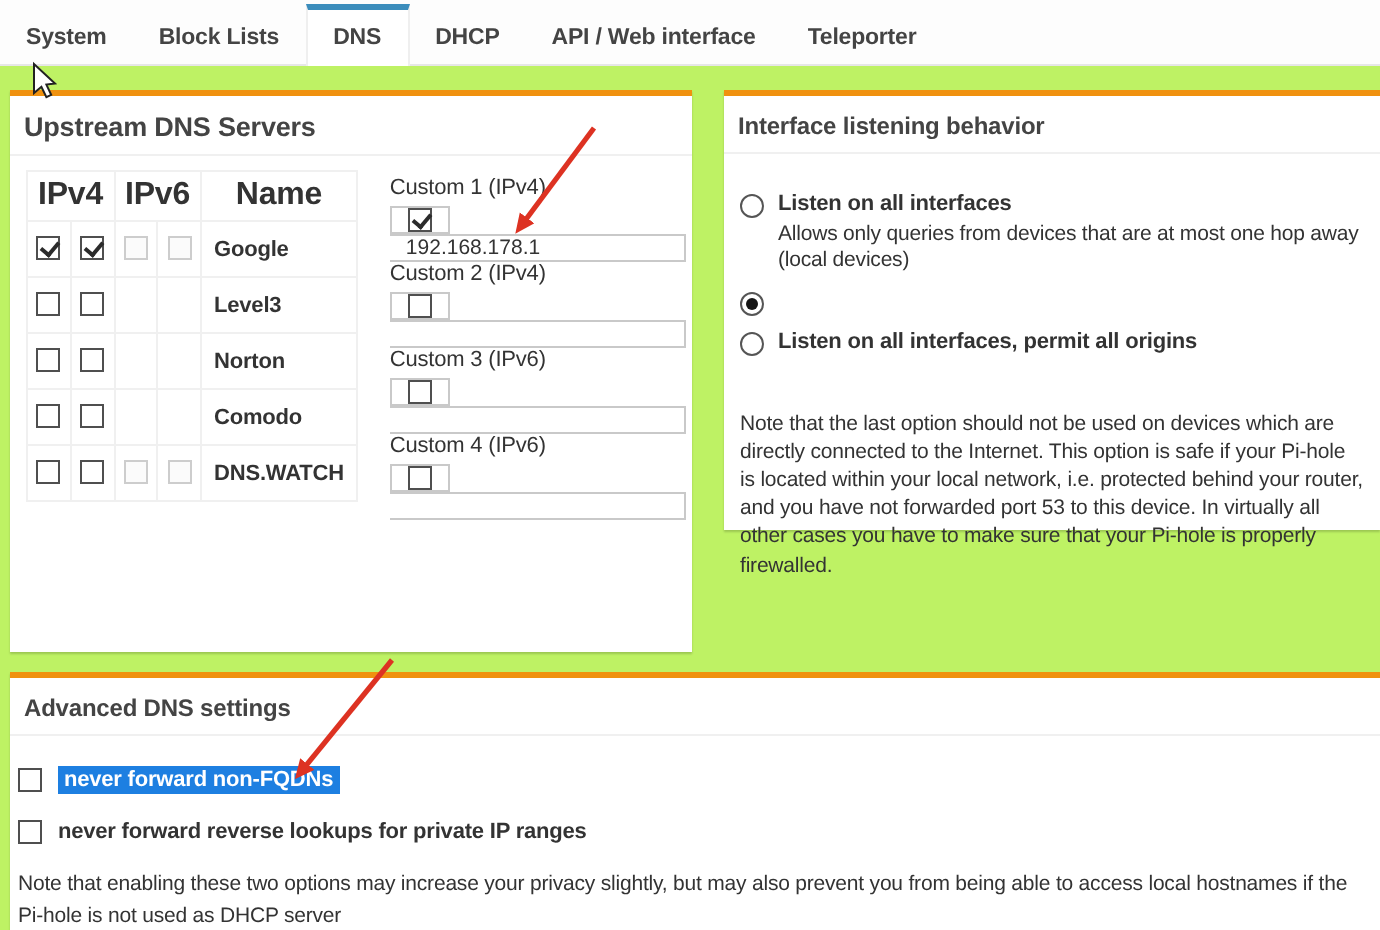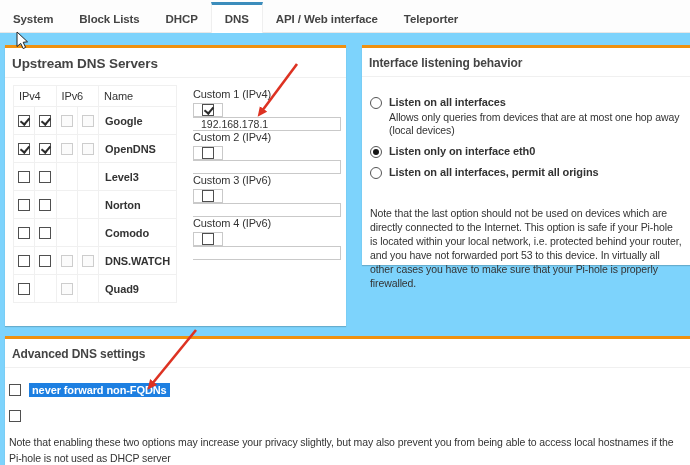--- a/index.html
+++ b/index.html
@@ -6,21 +6,21 @@
     --orange:#f0910f;
     --tabblue:#3c8dbc;
     --hl:#1d7fe1;
     --red:#dd3222;
     --border-light:#f0f0f0;
     --input-border:#c9c9c9;
   }
   *{box-sizing:border-box;margin:0;padding:0;}
   html,body{background:#fff;}
   .page{
-    position:relative;width:690px;height:465px;background:#7dd3fc;overflow:hidden;
+    position:relative;width:690px;height:465px;background:#bef264;overflow:hidden;
     font-family:"Liberation Sans",sans-serif;color:#333;letter-spacing:-0.1px;
   }
   
   .tabs{
     position:absolute;top:0;left:0;right:0;height:33px;
     display:flex;align-items:stretch;padding-top:2px;
     background:#fdfdfd;border-bottom:1px solid #e7e7e7;
   }
   .tab{
     display:flex;align-items:center;padding:0 13px;
@@ -46,21 +46,21 @@
     font-weight:bold;color:#444;
   }
   #box-upstream .box-header{font-size:13.5px;}
   #box-interface .box-header,#box-advanced .box-header{font-size:12px;}
   .box-body{padding:7px;}
   
   .upstream-body{display:flex;align-items:flex-start;padding:7px 5px;}
   table.dns-table{border-collapse:collapse;margin-left:3px;}
   .dns-table th,.dns-table td{border:1px solid var(--border-light);}
   .dns-table th{
-    font-size:11px;font-weight:normal;text-align:left;
+    font-size:16px;font-weight:bold;text-align:center;
     padding:3px 5px;height:21px;color:#333;
   }
   .dns-table td.c{width:22px;height:28px;text-align:center;vertical-align:middle;}
   .dns-table td.n{
     font-size:11px;font-weight:bold;padding:0 6px;min-width:66px;
     color:#333;white-space:nowrap;
   }
   
   .cb{
     display:inline-block;width:12px;height:12px;border:1px solid #4f4f4f;
@@ -111,22 +111,22 @@
   .overlay{position:absolute;left:0;top:0;width:690px;height:465px;pointer-events:none;z-index:50;}
 </style>
 </head>
 <body>
 
 <div class="page">
 
   <div class="tabs">
     <div class="tab" data-active="false">System</div>
     <div class="tab" data-active="false">Block Lists</div>
+    <div class="tab" data-active="true">DNS</div>
     <div class="tab" data-active="false">DHCP</div>
-    <div class="tab" data-active="true">DNS</div>
     <div class="tab" data-active="false">API / Web interface</div>
     <div class="tab" data-active="false">Teleporter</div>
   </div>
 
   <div class="box" id="box-upstream">
     <div class="box-header">Upstream DNS Servers</div>
     <div class="box-body upstream-body">
       <table class="dns-table">
         <thead>
           <tr>
@@ -137,27 +137,20 @@
         </thead>
         <tbody>
           <tr>
             <td class="c"><span class="cb" data-state="checked"></span></td>
             <td class="c"><span class="cb" data-state="checked"></span></td>
             <td class="c"><span class="cb" data-state="disabled"></span></td>
             <td class="c"><span class="cb" data-state="disabled"></span></td>
             <td class="n">Google</td>
           </tr>
           <tr>
-            <td class="c"><span class="cb" data-state="checked"></span></td>
-            <td class="c"><span class="cb" data-state="checked"></span></td>
-            <td class="c"><span class="cb" data-state="disabled"></span></td>
-            <td class="c"><span class="cb" data-state="disabled"></span></td>
-            <td class="n">OpenDNS</td>
-          </tr>
-          <tr>
             <td class="c"><span class="cb" data-state="unchecked"></span></td>
             <td class="c"><span class="cb" data-state="unchecked"></span></td>
             <td class="c"><span class="cb" data-state="none"></span></td>
             <td class="c"><span class="cb" data-state="none"></span></td>
             <td class="n">Level3</td>
           </tr>
           <tr>
             <td class="c"><span class="cb" data-state="unchecked"></span></td>
             <td class="c"><span class="cb" data-state="unchecked"></span></td>
             <td class="c"><span class="cb" data-state="none"></span></td>
@@ -170,27 +163,20 @@
             <td class="c"><span class="cb" data-state="none"></span></td>
             <td class="c"><span class="cb" data-state="none"></span></td>
             <td class="n">Comodo</td>
           </tr>
           <tr>
             <td class="c"><span class="cb" data-state="unchecked"></span></td>
             <td class="c"><span class="cb" data-state="unchecked"></span></td>
             <td class="c"><span class="cb" data-state="disabled"></span></td>
             <td class="c"><span class="cb" data-state="disabled"></span></td>
             <td class="n">DNS.WATCH</td>
-          </tr>
-          <tr>
-            <td class="c"><span class="cb" data-state="unchecked"></span></td>
-            <td class="c"><span class="cb" data-state="none"></span></td>
-            <td class="c"><span class="cb" data-state="disabled"></span></td>
-            <td class="c"><span class="cb" data-state="none"></span></td>
-            <td class="n">Quad9</td>
           </tr>
         </tbody>
       </table>
 
       <div class="customs">
         <div class="custom-label">Custom 1 (IPv4)</div>
         <div class="igroup">
           <span class="addon">
               <span class="cb" data-state="checked"></span>
             </span>
@@ -224,39 +210,39 @@
   <div class="box" id="box-interface">
     <div class="box-header">Interface listening behavior</div>
     <div class="box-body iface-body">
       <div class="radio-row">
         <span class="radio" data-state="unselected"></span>
         <span class="radio-label">Listen on all interfaces</span>
       </div>
       <div class="radio-desc">Allows only queries from devices that are at most one hop away (local devices)</div>
       <div class="radio-row">
         <span class="radio" data-state="selected"></span>
-        <span class="radio-label">Listen only on interface eth0</span>
       </div>
       <div class="radio-row">
         <span class="radio" data-state="unselected"></span>
         <span class="radio-label">Listen on all interfaces, permit all origins</span>
       </div>
       <div class="note">Note that the last option should not be used on devices which are directly connected to the Internet. This option is safe if your Pi-hole is located within your local network, i.e. protected behind your router, and you have not forwarded port 53 to this device. In virtually all other cases you have to make sure that your Pi-hole is properly firewalled.</div>
     </div>
   </div>
 
   <div class="box" id="box-advanced">
     <div class="box-header">Advanced DNS settings</div>
     <div class="box-body adv-body">
       <div class="adv-row">
         <span class="cb" data-state="unchecked"></span>
         <span class="adv-label" data-hl="true">never forward non-FQDNs</span>
       </div>
       <div class="adv-row">
         <span class="cb" data-state="unchecked"></span>
+        <span class="adv-label" data-hl="false">never forward reverse lookups for private IP ranges</span>
       </div>
       <div class="adv-note">Note that enabling these two options may increase your privacy slightly, but may also prevent you from being able to access local hostnames if the Pi-hole is not used as DHCP server</div>
     </div>
   </div>
 
   <svg class="overlay" viewBox="0 0 690 465" xmlns="http://www.w3.org/2000/svg">
     <defs>
       <marker id="ah" markerUnits="strokeWidth" markerWidth="5" markerHeight="4" refX="1" refY="1.75" orient="auto">
         <path d="M0,0 L3.8,1.75 L0,3.5 Z" fill="#dd3222"></path>
       </marker>

